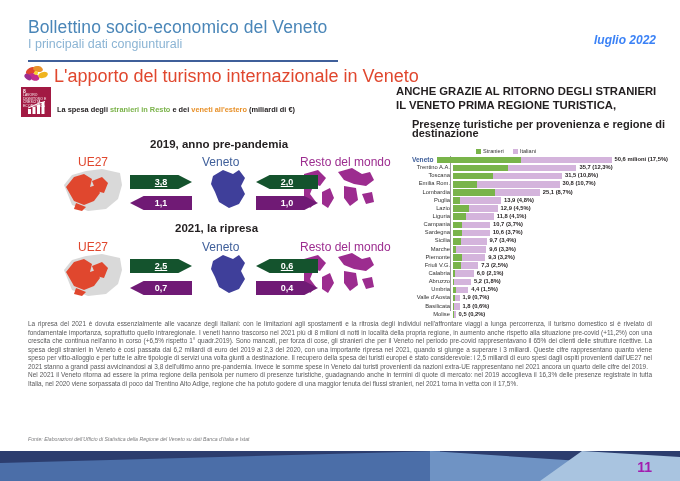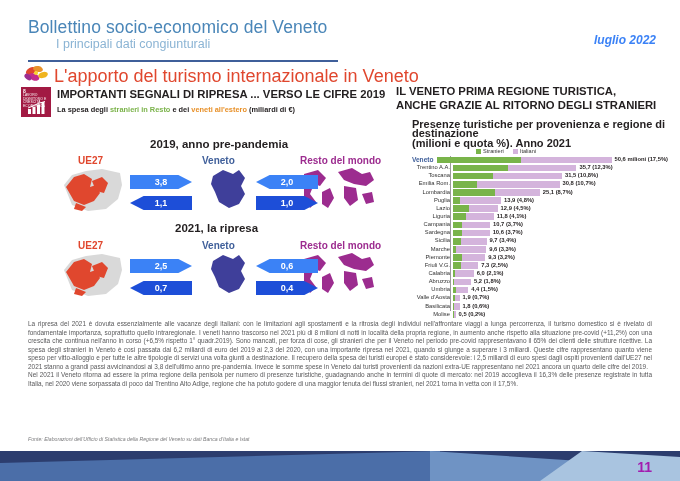--- a/index.html
+++ b/index.html
@@ -4,21 +4,21 @@
 <style>
   html,body{margin:0;padding:0;}
   body{
     width:680px;height:481px;background:#ffffff;overflow:hidden;position:relative;
     font-family:"Liberation Sans",sans-serif;color:#3c3c3c;
   }
   .page{position:absolute;inset:0;}
 
   
   .hdr-title{position:absolute;left:28px;top:17px;font-size:17.5px;color:#4a86b8;letter-spacing:.1px;white-space:nowrap;}
-  .hdr-sub{position:absolute;left:28px;top:37px;font-size:12.5px;color:#8bb4d4;white-space:nowrap;margin-left:28px;}
+  .hdr-sub{position:absolute;left:28px;top:37px;font-size:12.5px;color:#8bb4d4;white-space:nowrap;}
   .hdr-date{position:absolute;right:24px;top:33px;font-size:12px;color:#3b82f6;font-style:italic;font-weight:bold;white-space:nowrap;}
   .hdr-rule{position:absolute;left:28px;top:60px;width:310px;height:2.2px;background:#3f5f9a;}
 
   
   .sec-title{position:absolute;left:54px;top:66px;font-size:18px;color:#e0472e;white-space:nowrap;}
   .flower{position:absolute;left:22px;top:64px;width:32px;height:20px;}
 
   
   .sdg{position:absolute;left:20px;top:86px;width:32px;height:32px;background:#a21a43;border:1px solid #fff;
        box-sizing:border-box;padding:2px;}
@@ -31,29 +31,29 @@
   .left-h2{position:absolute;left:57px;top:105px;font-size:7.4px;font-weight:bold;color:#231f20;white-space:nowrap;}
   .left-h2 .g{color:#7bb34a;}
   .left-h2 .o{color:#e8912a;}
 
   
   .right-h1{position:absolute;left:396px;top:85px;font-size:11.3px;font-weight:bold;color:#231f20;line-height:13.5px;}
   .right-h2{position:absolute;left:412px;top:120px;font-size:11px;font-weight:bold;color:#231f20;line-height:9.4px;}
 
   
   .blk-title{position:absolute;font-size:11.5px;font-weight:bold;color:#231f20;white-space:nowrap;}
-  .reg-lbl{position:absolute;font-size:10px;font-weight:bold;white-space:nowrap;}
+  .reg-lbl{position:absolute;font-size:12px;font-weight:normal;white-space:nowrap;}
   .lbl-ue{color:#e0472e;}
   .lbl-vn{color:#3f5f9a;}
   .lbl-rm{color:#9c2c8f;}
 
   .arrow{position:absolute;height:14px;display:flex;align-items:center;justify-content:center;
          color:#fff;font-size:9px;font-weight:bold;}
-  .ar-green{background:#3b82f6;}
-  .ar-orange{background:#1d4ed8;text-align:center;}
+  .ar-green{background:#14532d;text-decoration:underline;}
+  .ar-orange{background:#701a75;text-align:center;}
   .ar-r{clip-path:polygon(0 0,78% 0,100% 50%,78% 100%,0 100%);}
   .ar-l{clip-path:polygon(22% 0,100% 0,100% 100%,22% 100%,0 50%);}
 
   .map{position:absolute;}
 
   
   .chart{position:absolute;left:396px;top:148px;width:272px;height:163px;}
   .legend{position:absolute;left:80px;top:0;display:flex;gap:9px;font-size:5.6px;color:#333;}
   .legend span.sw{display:inline-block;width:5px;height:5px;margin-right:2px;vertical-align:middle;}
   .sw-g{background:#79b44a;}
@@ -109,32 +109,30 @@
     <span class="sdg-txt">LAVORO DIGNITOSO E CRESCITA ECONOMICA</span>
     <svg class="sdg-ico" viewBox="0 0 20 13">
       <rect x="1" y="8" width="3" height="5" fill="#fff"></rect>
       <rect x="5.5" y="6" width="3" height="7" fill="#fff"></rect>
       <rect x="10" y="3.5" width="3" height="9.5" fill="#fff"></rect>
       <rect x="14.5" y="1" width="3" height="12" fill="#fff"></rect>
       <path d="M1 7 L6 5 L11 2.5 L18 0.5" stroke="#fff" stroke-width="1" fill="none"></path>
     </svg>
   </div>
 
-  <div class="left-h1">IMPORTANTI SEGNALI DI RIPRESA ... VERSO LE CIFRE 2019</div>
   <div class="left-h2">
     <span>La spesa degli </span><span class="g">stranieri in Resto</span><span> e dei </span><span class="o">veneti all'estero</span><span> (miliardi di €)</span>
   </div>
 
   <div class="right-h1">
+    <div>ANCHE GRAZIE AL RITORNO DEGLI STRANIERI</div>
     <div>IL VENETO PRIMA REGIONE TURISTICA,</div>
-    <div>ANCHE GRAZIE AL RITORNO DEGLI STRANIERI</div>
   </div>
   <div class="right-h2">
     <div>Presenze turistiche per provenienza e regione di destinazione</div>
-    <div>(milioni e quota %). Anno 2021</div>
   </div>
 
   <div class="blk-title" style="left:150px;top:138px;">2019, anno pre-pandemia</div>
   <div class="reg-lbl lbl-ue" style="left:78px;top:155px;">UE27</div>
   <div class="reg-lbl lbl-vn" style="left:202px;top:155px;">Veneto</div>
   <div class="reg-lbl lbl-rm" style="left:300px;top:155px;">Resto del mondo</div>
 
   <svg class="map" style="left:62px;top:165px;width:62px;height:48px;" viewBox="0 0 62 48">
     <path d="M2 20 L10 10 L24 6 L40 4 L58 8 L60 20 L56 34 L44 44 L26 46 L10 40 Z" fill="#d9d9d9"></path>
     <path d="M4 22 L12 12 L22 9 L30 14 L28 22 L34 20 L38 28 L32 36 L22 40 L12 36 Z" fill="#e0472e"></path>

